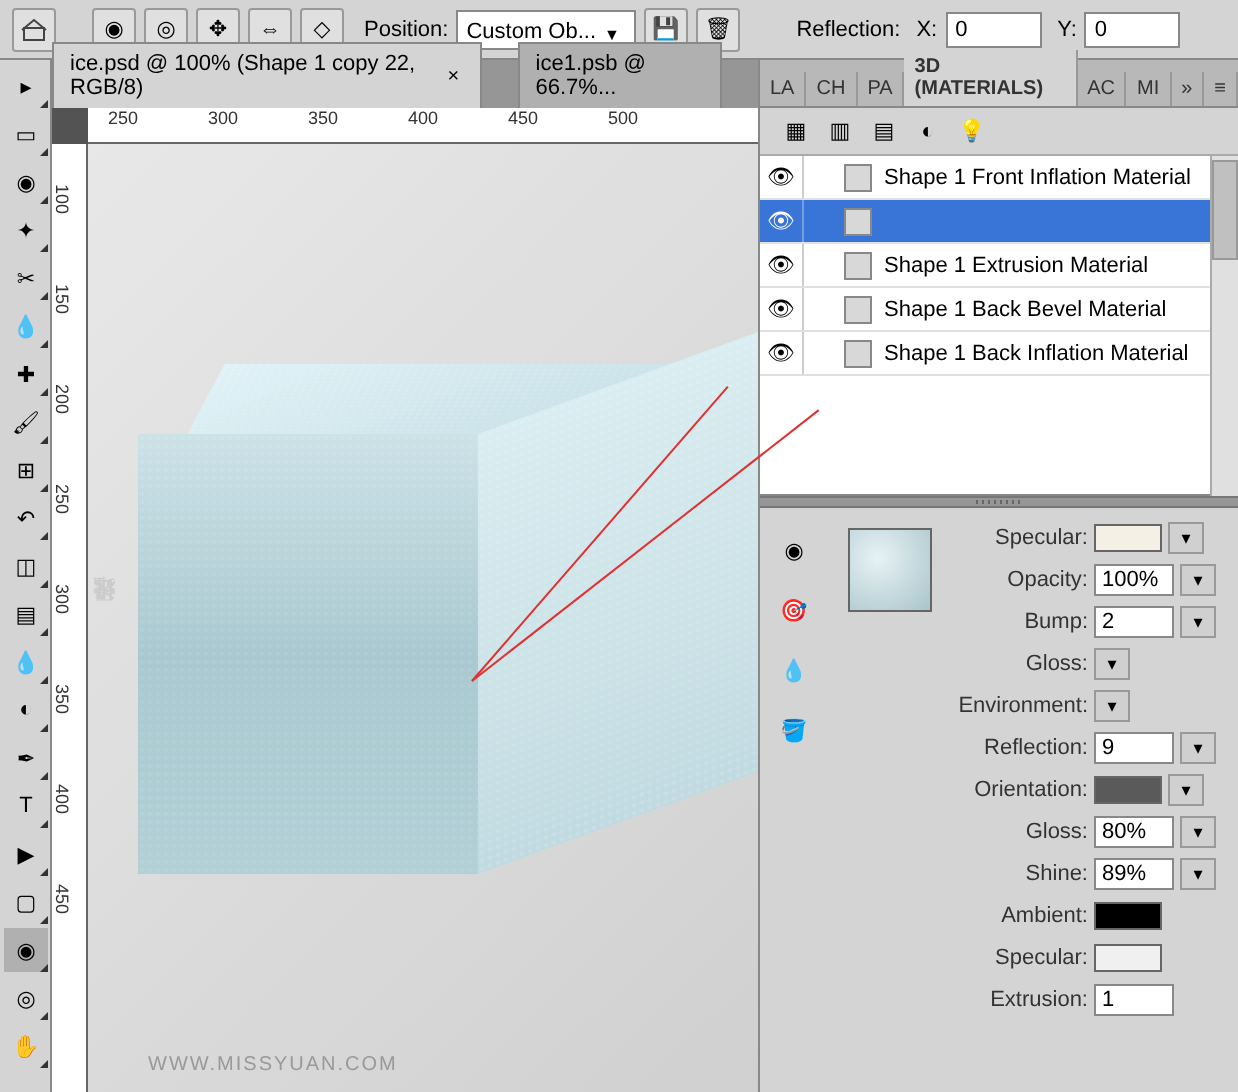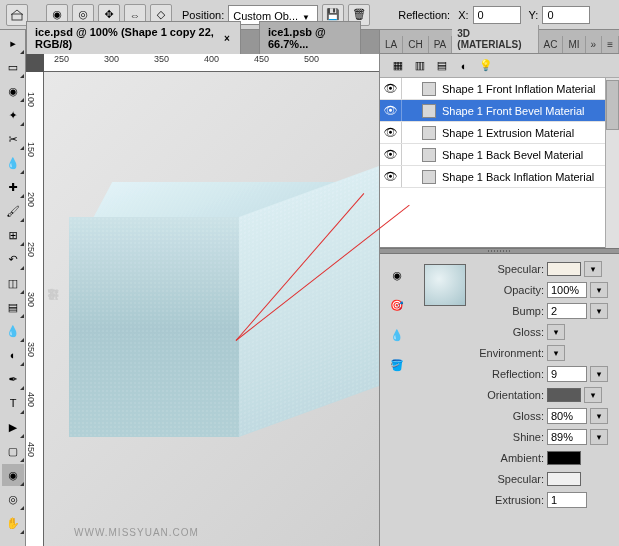--- a/index.html
+++ b/index.html
@@ -9,21 +9,21 @@
 .topbar .icon-btn { width: 22px; height: 22px; background: #e0e0e0; border: 1px solid #999; display: flex; align-items: center; justify-content: center; border-radius: 2px; }
 
 .main-area { display: flex; height: 516px; }
 .toolbar { width: 26px; background: #d4d4d4; border-right: 1px solid #888; display: flex; flex-direction: column; padding-top: 2px; gap: 2px; }
 .tool-btn { width: 22px; height: 22px; margin: 0 2px; background: #d4d4d4; display: flex; align-items: center; justify-content: center; position: relative; }
 .tool-btn.active { background: #b0b0b0; }
 .tool-tri { position: absolute; right: 0; bottom: 0; width: 0; height: 0; border-style: solid; border-width: 0 0 4px 4px; border-color: transparent transparent #333 transparent; }
 
 .doc-panel { flex: 1; background: #535353; display: flex; flex-direction: column; position: relative; }
 .doc-tabs { height: 24px; background: #969696; display: flex; align-items: flex-end; }
-.doc-tab { background: #d4d4d4; padding: 4px 8px; border: 1px solid #888; border-bottom: none; margin-right: 18px; font-size: 11px; display: flex; align-items: center; gap: 6px; font-weight: bold; }
+.doc-tab { background: #d4d4d4; padding: 4px 8px; border: 1px solid #888; border-bottom: none; margin-right: 18px; font-size: 11px; display: flex; align-items: center; gap: 6px; }
 .doc-tab.inactive { background: #b0b0b0; }
 .tab-close { width: 12px; height: 12px; display: flex; align-items: center; justify-content: center; font-size: 10px; }
 
 .ruler-h { height: 18px; background: #fff; border-bottom: 1px solid #666; display: flex; margin-left: 18px; position: relative; }
 .ruler-h .tick { position: absolute; font-size: 9px; color: #333; }
 .ruler-v { width: 18px; background: #fff; border-right: 1px solid #666; position: relative; }
 .ruler-v .tick { position: absolute; font-size: 9px; color: #333; transform: none; writing-mode: vertical-rl; }
 
 .canvas-wrap { flex: 1; display: flex; position: relative; }
 .canvas { flex: 1; background: linear-gradient(135deg, #e8e8e8, #d0d0d0); position: relative; overflow: hidden; }
@@ -204,21 +204,20 @@
         <div class="material-row">
           <div class="mat-eye">👁</div>
           <div class="mat-gap"></div>
           <div class="mat-swatch"></div>
           <div class="mat-name">Shape 1 Front Inflation Material</div>
         </div>
         <div class="material-row selected">
           <div class="mat-eye">👁</div>
           <div class="mat-gap"></div>
           <div class="mat-swatch"></div>
-          <div class="mat-name">Shape 1 Front Bevel Material</div>
         </div>
         <div class="material-row">
           <div class="mat-eye">👁</div>
           <div class="mat-gap"></div>
           <div class="mat-swatch"></div>
           <div class="mat-name">Shape 1 Extrusion Material</div>
         </div>
         <div class="material-row">
           <div class="mat-eye">👁</div>
           <div class="mat-gap"></div>

